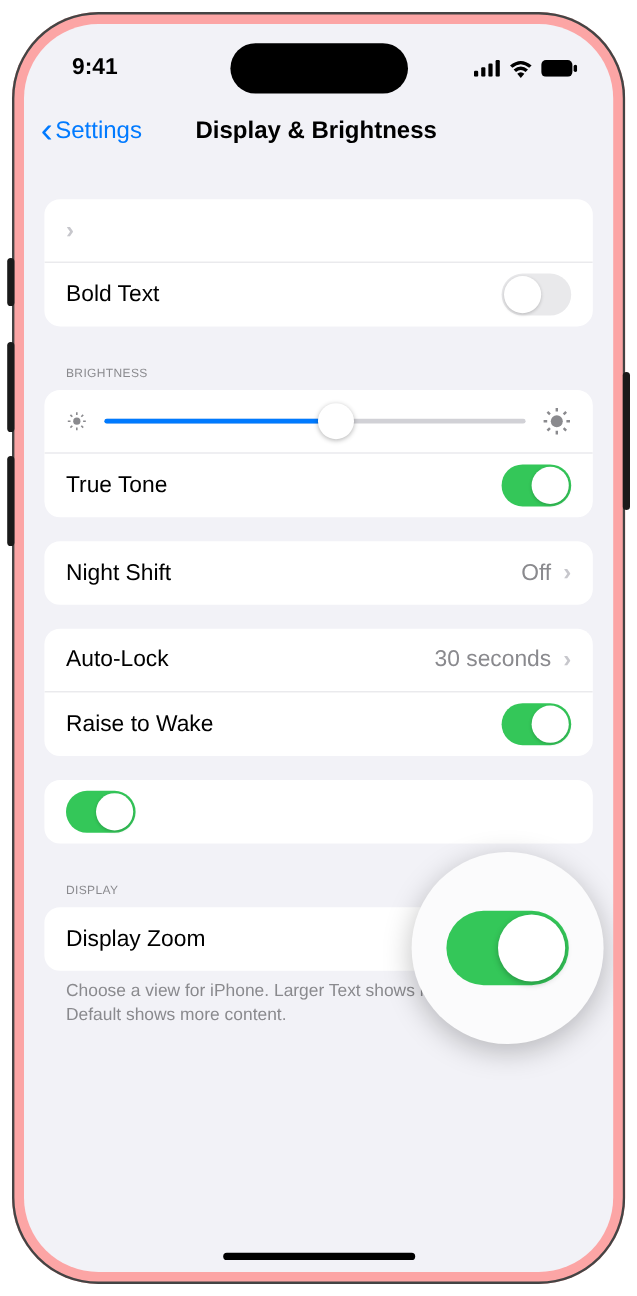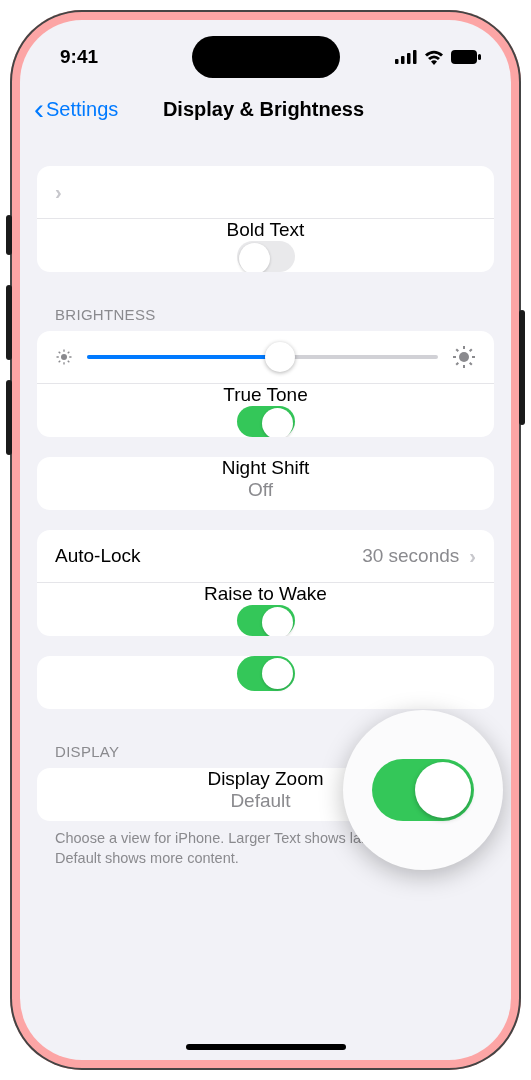--- a/index.html
+++ b/index.html
@@ -96,35 +96,35 @@
       background: #fff;
       border-radius: 13px;
       margin-top: 20px;
       overflow: hidden;
     }
     .group.first { margin-top: 28px; }
     .header-label {
       margin-top: 34px;
       margin-bottom: -12px;
       padding: 0 18px;
-      font-size: 15px;
+      font-size: 10px;
       color: #8a8a8e;
       letter-spacing: 0.3px;
     }
     .row {
       display: flex;
       align-items: center;
       height: 53px;
       padding: 0 18px;
       border-bottom: 1px solid #e5e5e9;
       font-size: 19px;
       color: #000;
       font-weight: 400;
     }
-    .row.last { border-bottom: none; flex-direction: column; }
+    .row.last { border-bottom: none; }
     .row .label { flex: 1; }
     .row .val { color: #8a8a8e; font-size: 19px; margin-right: 10px; }
     .chevron {
       color: #c7c7cc;
       font-size: 20px;
       font-weight: 600;
     }
     .toggle {
       width: 58px;
       height: 35px;

